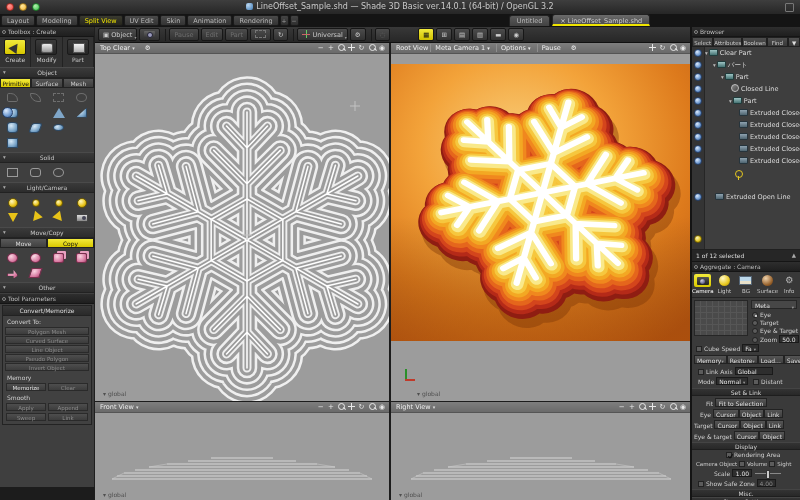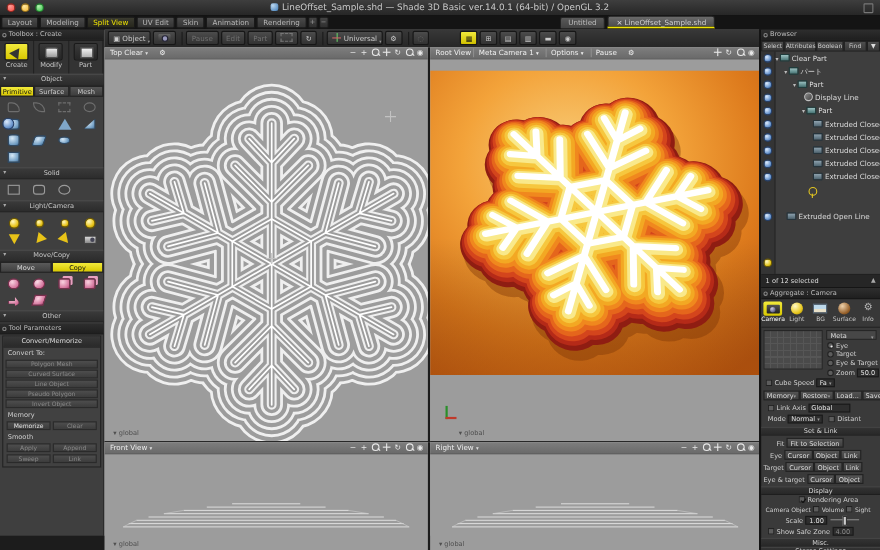--- a/index.html
+++ b/index.html
@@ -524,21 +524,21 @@
       <span class="sph" style="top:74px;"></span>
       <span class="sph" style="top:86px;"></span>
       <span class="sph" style="top:98px;"></span>
       <span class="sph" style="top:110px;"></span>
       <span class="sph" style="top:146px;"></span>
       <span class="sph yellow" style="top:188px;"></span>
     </div>
     <div class="trow" style="top:0;"><span class="exp">▾</span><span class="tpart"></span><span>Clear Part</span></div>
     <div class="trow" style="top:12px;padding-left:8px;"><span class="exp">▾</span><span class="tpart"></span><span>パート</span></div>
     <div class="trow" style="top:24px;padding-left:16px;"><span class="exp">▾</span><span class="tpart"></span><span>Part</span></div>
-    <div class="trow" style="top:36px;padding-left:26px;"><span class="tline"></span><span>Display Line</span></div>
+    <div class="trow" style="top:36px;padding-left:26px;"><span class="tline"></span><span>Closed Line</span></div>
     <div class="trow" style="top:48px;padding-left:24px;"><span class="exp">▾</span><span class="tpart"></span><span>Part</span></div>
     <div class="trow" style="top:60px;padding-left:34px;"><span class="text"></span><span>Extruded Closed</span></div>
     <div class="trow" style="top:72px;padding-left:34px;"><span class="text"></span><span>Extruded Closed</span></div>
     <div class="trow" style="top:84px;padding-left:34px;"><span class="text"></span><span>Extruded Closed</span></div>
     <div class="trow" style="top:96px;padding-left:34px;"><span class="text"></span><span>Extruded Closed</span></div>
     <div class="trow" style="top:108px;padding-left:34px;"><span class="text"></span><span>Extruded Closed</span></div>
     <div class="trow" style="top:122px;padding-left:30px;"><span class="cursor3d"></span></div>
     <div class="trow" style="top:144px;padding-left:10px;"><span class="text"></span><span>Extruded Open Line</span></div>
   </div>
   <div class="selrow"><span>1 of 12 selected</span><span class="up">▲</span></div>

